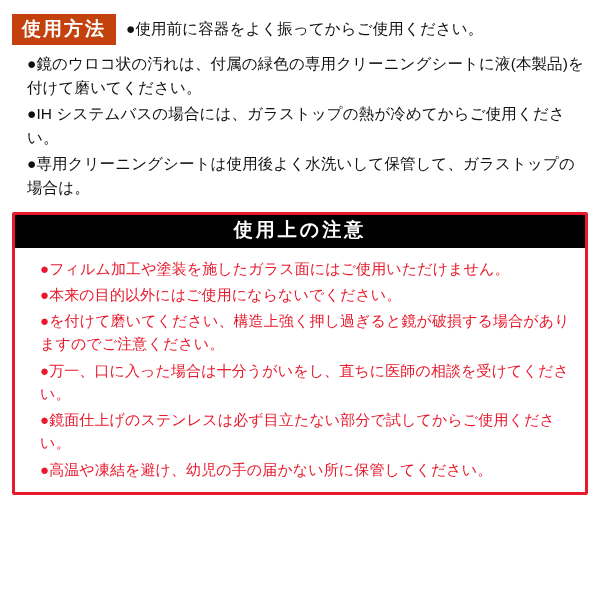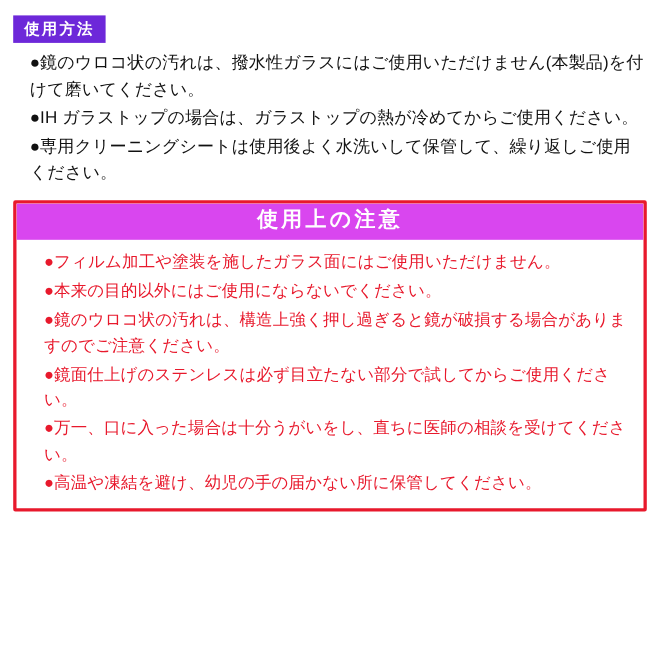--- a/index.html
+++ b/index.html
@@ -23,24 +23,24 @@
   }
 
   
   .usage-head-row {
     display: flex;
     align-items: flex-start;
     gap: 10px;
   }
   .usage-title {
     flex: 0 0 auto;
-    background: #6d28d9;
+    background: #c2410c;
     color: #ffffff;
     font-weight: bold;
-    font-size: 14px;
+    font-size: 19px;
     letter-spacing: 2px;
     padding: 4px 10px 5px 10px;
     line-height: 1.15;
     white-space: nowrap;
   }
   .usage-head-text {
     flex: 1 1 auto;
     font-size: 15.5px;
     line-height: 1.5;
     padding-top: 3px;
@@ -62,21 +62,21 @@
   .caution-box {
     margin-top: 12px;
     border: 3px solid #e8192c;
     border-radius: 2px;
     box-sizing: border-box;
     width: 576px;
     background: #ffffff;
     overflow: hidden;
   }
   .caution-title {
-    background: #d946ef;
+    background: #000000;
     color: #ffffff;
     text-align: center;
     font-weight: bold;
     font-size: 19px;
     letter-spacing: 3px;
     padding: 4px 0 6px 0;
     line-height: 1.2;
   }
   .caution-body {
     padding: 9px 10px 8px 10px;
@@ -90,34 +90,35 @@
     padding-left: 15px;
   }
 </style>
 </head>
 <body>
 
 <div class="page">
 
   <div class="usage-head-row">
     <div class="usage-title">使用方法</div>
+    <div class="usage-head-text">●使用前に容器をよく振ってからご使用ください。</div>
   </div>
 
   <div class="usage-body">
-    <p>●鏡のウロコ状の汚れは、撥水性ガラスにはご使用いただけません(本製品)を付けて磨いてください。</p>
-    <p>●IH ガラストップの場合は、ガラストップの熱が冷めてからご使用ください。</p>
-    <p>●専用クリーニングシートは使用後よく水洗いして保管して、繰り返しご使用ください。</p>
+    <p>●鏡のウロコ状の汚れは、付属の緑色の専用クリーニングシートに液(本製品)を付けて磨いてください。</p>
+    <p>●IH システムバスの場合には、ガラストップの熱が冷めてからご使用ください。</p>
+    <p>●専用クリーニングシートは使用後よく水洗いして保管して、ガラストップの場合は。</p>
   </div>
 
   <div class="caution-box">
     <div class="caution-title">使用上の注意</div>
     <div class="caution-body">
       <p>●フィルム加工や塗装を施したガラス面にはご使用いただけません。</p>
       <p>●本来の目的以外にはご使用にならないでください。</p>
-      <p>●鏡のウロコ状の汚れは、構造上強く押し過ぎると鏡が破損する場合がありますのでご注意ください。</p>
+      <p>●を付けて磨いてください、構造上強く押し過ぎると鏡が破損する場合がありますのでご注意ください。</p>
+      <p>●万一、口に入った場合は十分うがいをし、直ちに医師の相談を受けてください。</p>
       <p>●鏡面仕上げのステンレスは必ず目立たない部分で試してからご使用ください。</p>
-      <p>●万一、口に入った場合は十分うがいをし、直ちに医師の相談を受けてください。</p>
       <p>●高温や凍結を避け、幼児の手の届かない所に保管してください。</p>
 
     </div>
   </div>
 
 </div>
 
 </body></html>

